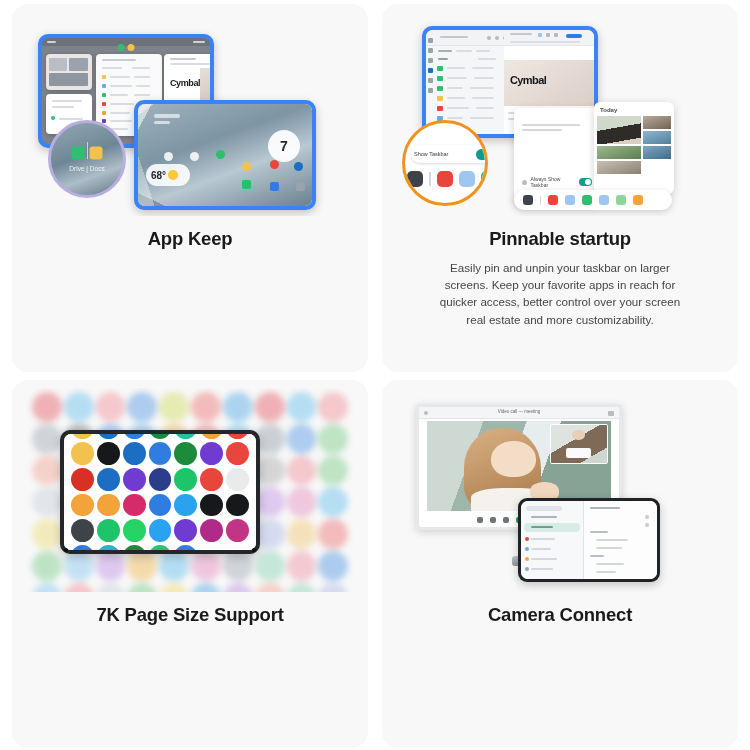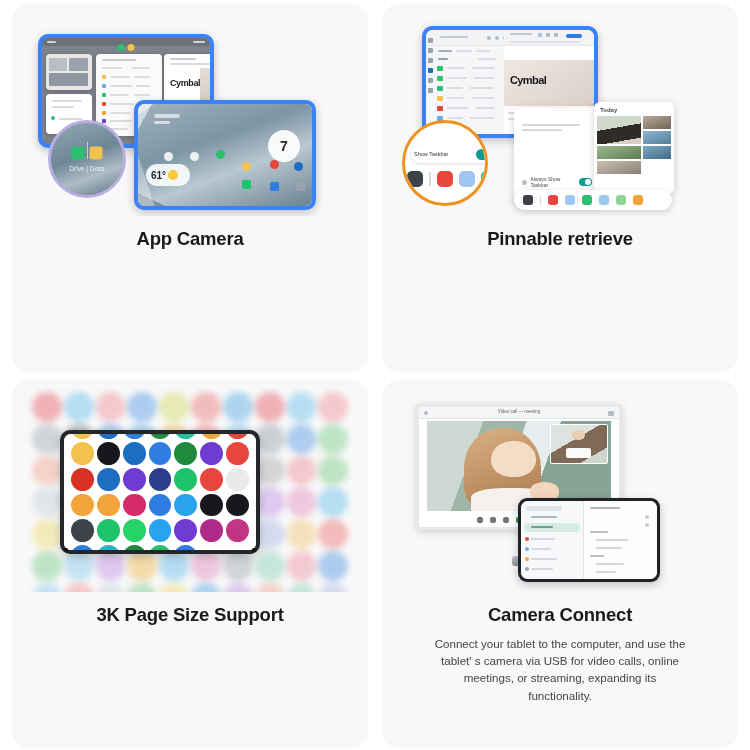--- a/index.html
+++ b/index.html
@@ -388,21 +388,21 @@
           <div class="glacier"></div>
 
           <div class="c1-gtext">
             <span style="width:26px;height:4px"></span>
             <span style="width:16px;height:3px"></span>
           </div>
 
           <div class="c1-clockw">7</div>
 
           <div class="c1-widget-w">
-            <span class="temp">61°</span>
+            <span class="temp">68°</span>
             <span class="sun"></span>
           </div>
 
           <span class="hicon" style="left:26px;top:48px;background:rgba(255,255,255,.85)"></span>
           <span class="hicon" style="left:52px;top:48px;background:rgba(255,255,255,.85)"></span>
           <span class="hicon" style="left:78px;top:46px;background:#2fbf71"></span>
           <span class="hicon" style="left:104px;top:58px;background:#f2c14e"></span>
           <span class="hicon" style="left:132px;top:56px;background:#e8453c"></span>
           <span class="hicon" style="left:156px;top:58px;background:#1b6ec2"></span>
           <span class="hsq" style="left:104px;top:76px;background:#1ec46a"></span>
@@ -414,21 +414,21 @@
       <div class="mag c1-mag">
         <span class="split"></span>
         <span class="pair">
           <i style="background:#2fbf71"></i>
             <i style="background:#f2c14e"></i>
         </span>
         <span class="lbl">Drive | Docs</span>
       </div>
     </div>
 
-    <div class="card-title">App Camera</div>
+    <div class="card-title">App Keep</div>
   </div>
 
   <div class="card">
     <div class="illus">
 
       <div class="tablet c2-tab">
         <div class="screen">
           <div class="c2-left">
             <div class="c2-toolbar">
               <span class="row-line" style="top:6px;left:14px;width:28px;background:#c3c8ce"></span>
@@ -529,21 +529,22 @@
         <div class="icons">
           <i style="background:#3d4348"></i>
           <i style="width:1.5px;height:14px;border-radius:0;background:#d4d8dd"></i>
           <i style="background:#e8453c"></i>
           <i style="background:#9fc6f2"></i>
           <i style="background:#2fbf71"></i>
         </div>
       </div>
     </div>
 
-    <div class="card-title">Pinnable retrieve</div>
+    <div class="card-title">Pinnable startup</div>
+    <div class="card-body">Easily pin and unpin your taskbar on larger screens. Keep your favorite apps in reach for quicker access, better control over your screen real estate and more customizability.</div>
   </div>
 
   <div class="card">
     <div class="illus">
       <div class="c3-wrap">
         <div class="c3-blurgrid" id="blurGrid">
             <i style="background: rgb(232, 119, 127);"></i>
             <i style="background: rgb(126, 200, 239);"></i>
             <i style="background: rgb(242, 160, 168);"></i>
             <i style="background: rgb(111, 168, 232);"></i>
@@ -658,21 +659,21 @@
                 <i style="background: rgb(47, 191, 113);"></i>
                 <i style="background: rgb(47, 125, 225);"></i>
               </div>
           </div>
           <span class="c3-cam-l"></span>
           <span class="c3-cam-r"></span>
         </div>
       </div>
     </div>
 
-    <div class="card-title">3K Page Size Support</div>
+    <div class="card-title">7K Page Size Support</div>
   </div>
 
   <div class="card">
     <div class="illus">
 
       <div class="c4-mon">
         <div class="inner">
           <div class="bar">
             <span class="ttl">Video call — meeting</span>
             <span class="dot-ic" style="right:5px;top:4px;width:6px;height:5px;background:#b9bdc2;border-radius:1px"></span>
@@ -727,16 +728,15 @@
             <span class="ln" style="top:46px;left:12px;width:26px"></span>
             <span class="ln" style="top:54px;left:6px;width:14px;background:#b8bec5"></span>
             <span class="ln" style="top:62px;left:12px;width:28px"></span>
             <span class="ln" style="top:70px;left:12px;width:20px"></span>
           </div>
         </div>
       </div>
     </div>
 
     <div class="card-title">Camera Connect</div>
-    <div class="card-body">Connect your tablet to the computer, and use the tablet' s camera via USB for video calls, online meetings, or streaming, expanding its functionality.</div>
   </div>
 
 </div>
 
 </body></html>

